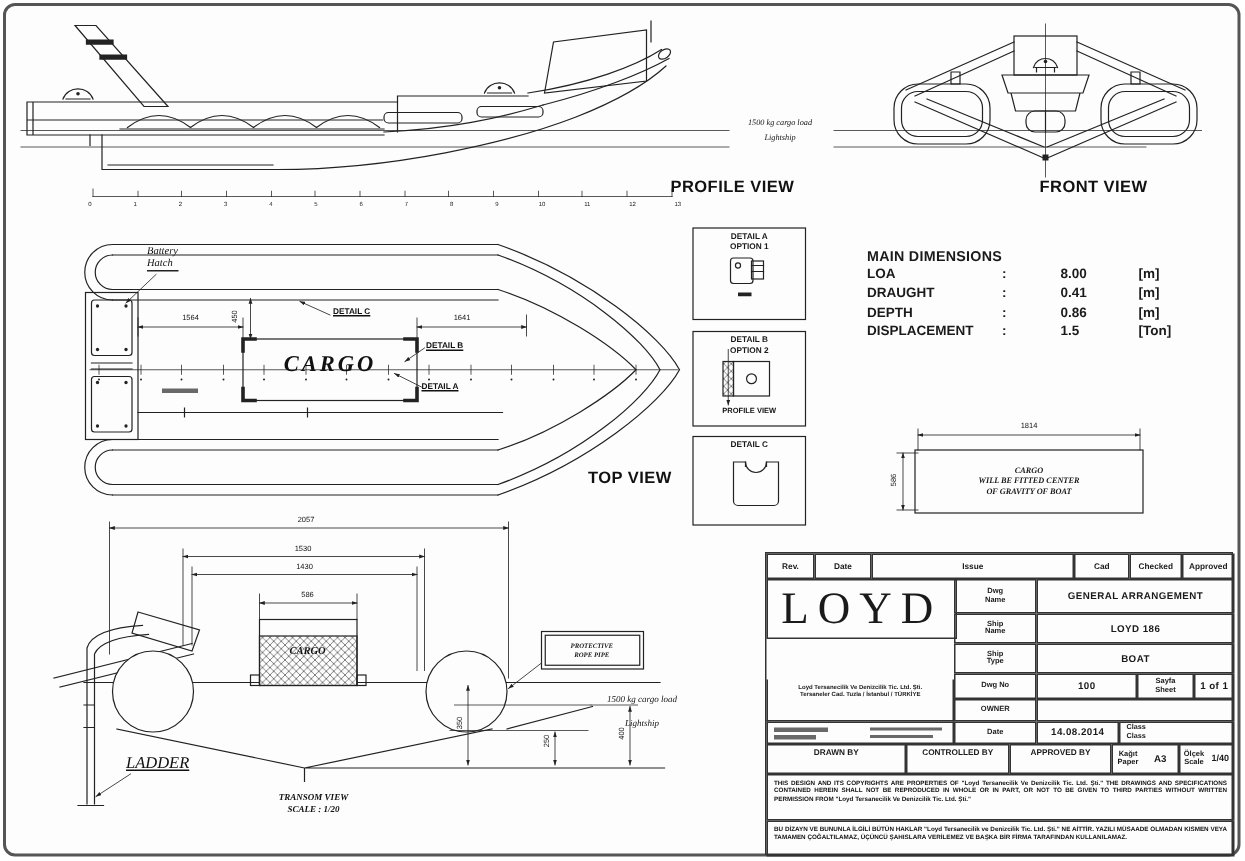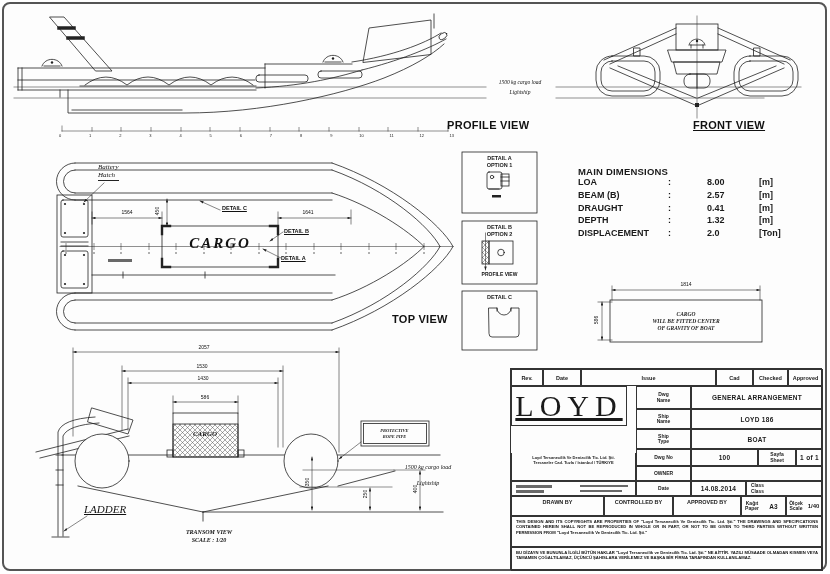--- a/index.html
+++ b/index.html
@@ -183,21 +183,21 @@
     <path d="M173,402 H238" marker-start="url(#ar)" marker-end="url(#ar)"></path>
     <path d="M312,457 V510" marker-start="url(#ar)" marker-end="url(#ar)"></path>
     <path d="M370,488 V510" marker-start="url(#ar)" marker-end="url(#ar)"></path>
     <path d="M420,471 V510" marker-start="url(#ar)" marker-end="url(#ar)"></path>
     <path d="M361,442 L339,459" marker-end="url(#ar)"></path>
     <path d="M87,516 L64,531" marker-end="url(#ar)"></path>
   </g>
 </svg>
 
 <span class="lbl vt" style="left:447px;top:119px;">PROFILE VIEW</span>
-<span class="lbl vt" style="left:693px;top:119px;text-decoration:underline;">FRONT VIEW</span>
+<span class="lbl vt" style="left:693px;top:119px;">FRONT VIEW</span>
 <span class="lbl vt" style="left:392px;top:313px;">TOP VIEW</span>
 
 <span class="lbl it ctr" style="left:488px;top:79px;width:64px;font-size:5.5px;">1500 kg cargo load</span>
 <span class="lbl it ctr" style="left:488px;top:89px;width:64px;font-size:5.5px;">Lightship</span>
 
 <div class="ruler-nums">
 
 <span class="rn">0</span>
     <span class="rn">1</span>
     <span class="rn">2</span>
@@ -244,30 +244,27 @@
 </div>
 
 <div class="md">
   <div class="md-title">MAIN DIMENSIONS</div>
   <div>
 
   <div class="md-row">
       <span class="md-l">LOA</span><span class="md-s">:</span><span class="md-v">8.00</span><span class="md-u">[m]</span>
     </div>
       <div class="md-row">
-      <span class="md-l">BEAM (B)</span><span class="md-s">:</span><span class="md-v">2.57</span><span class="md-u">[m]</span>
+      <span class="md-l">DRAUGHT</span><span class="md-s">:</span><span class="md-v">0.41</span><span class="md-u">[m]</span>
     </div>
       <div class="md-row">
-      <span class="md-l">DRAUGHT</span><span class="md-s">:</span><span class="md-v">0.41</span><span class="md-u">[m]</span>
+      <span class="md-l">DEPTH</span><span class="md-s">:</span><span class="md-v">0.86</span><span class="md-u">[m]</span>
     </div>
       <div class="md-row">
-      <span class="md-l">DEPTH</span><span class="md-s">:</span><span class="md-v">1.32</span><span class="md-u">[m]</span>
-    </div>
-      <div class="md-row">
-      <span class="md-l">DISPLACEMENT</span><span class="md-s">:</span><span class="md-v">2.0</span><span class="md-u">[Ton]</span>
+      <span class="md-l">DISPLACEMENT</span><span class="md-s">:</span><span class="md-v">1.5</span><span class="md-u">[Ton]</span>
     </div>
     </div>
 </div>
 
 <div class="capbox it b ctr" style="left:610px;top:300px;width:152px;height:42px;font-size:5.5px;line-height:7px;">
   <div>CARGO</div>
   <div>WILL BE FITTED CENTER</div>
   <div>OF GRAVITY OF BOAT</div>
 </div>
 <span class="lbl dim" style="left:666px;top:281px;width:40px;">1814</span>
@@ -293,21 +290,21 @@
 <span class="lbl ctr b it" style="left:178px;top:537px;width:62px;font-size:6px;">SCALE : 1/20</span>
 
 <div id="tblock">
   <div class="tb tb-h" style="left:0;top:0;width:32px;height:17px;">Rev.</div>
   <div class="tb tb-h" style="left:32px;top:0;width:38px;height:17px;">Date</div>
   <div class="tb tb-h" style="left:70px;top:0;width:135px;height:17px;">Issue</div>
   <div class="tb tb-h" style="left:205px;top:0;width:37px;height:17px;">Cad</div>
   <div class="tb tb-h" style="left:242px;top:0;width:35px;height:17px;">Checked</div>
   <div class="tb tb-h" style="left:277px;top:0;width:35px;height:17px;">Approved</div>
 
-  <div class="tb loyd" style="left:0;top:17px;width:116px;height:40px;text-decoration:underline;">LOYD</div>
+  <div class="tb loyd" style="left:0;top:17px;width:127px;height:40px;">LOYD</div>
   <div class="tb addr" style="left:0;top:84px;width:125px;height:28px;border-top:none;">
     <div>Loyd Tersanecilik Ve Denizcilik Tic. Ltd. Şti.</div>
     <div>Tersaneler Cad. Tuzla / İstanbul / TÜRKİYE</div>
   </div>
   <div class="tb" style="left:0;top:112px;width:125px;height:15px;">
     <div class="smudge" style="left:4px;top:3px;width:36px;height:2.5px;"></div>
     <div class="smudge" style="left:4px;top:8px;width:28px;height:2.5px;"></div>
     <div class="smudge" style="left:68px;top:3px;width:48px;height:2px;"></div>
     <div class="smudge" style="left:68px;top:7.5px;width:42px;height:2px;"></div>
   </div>

